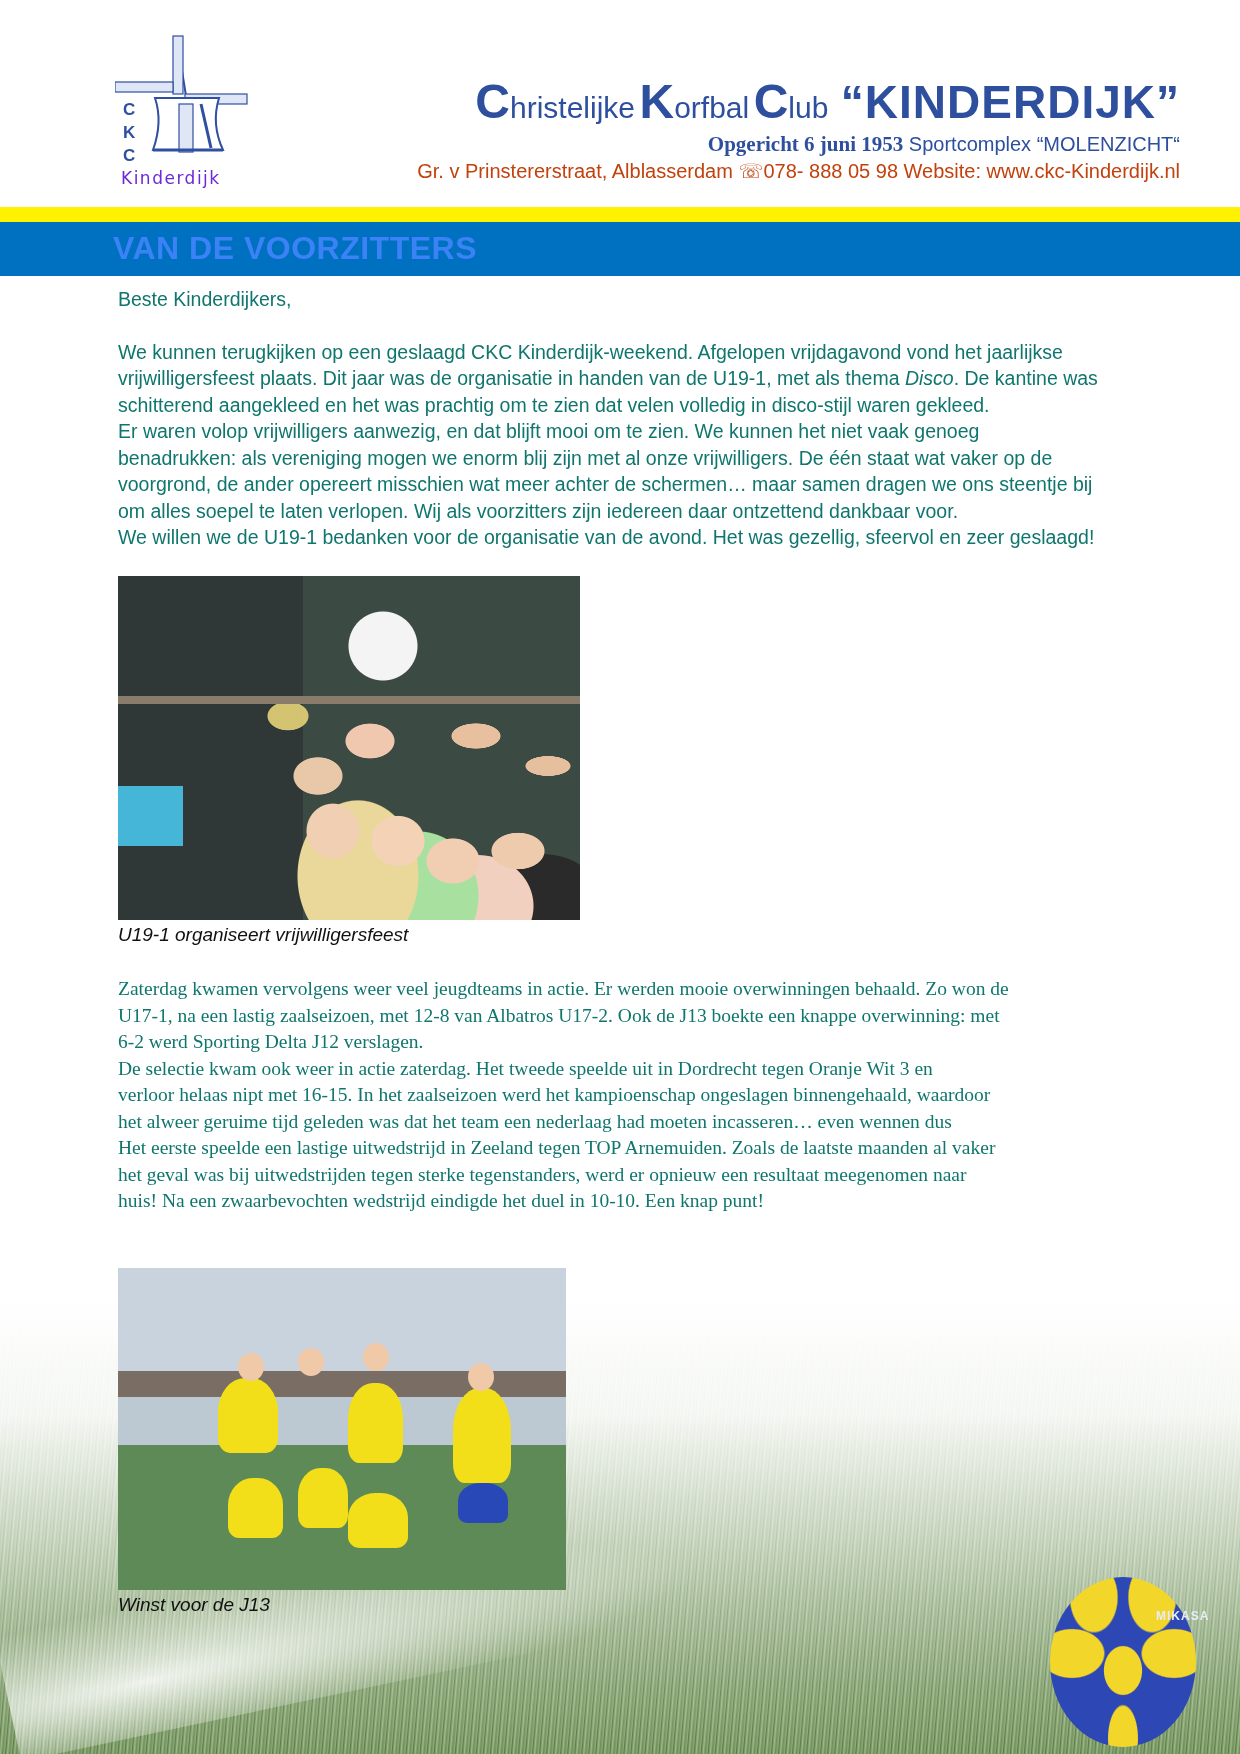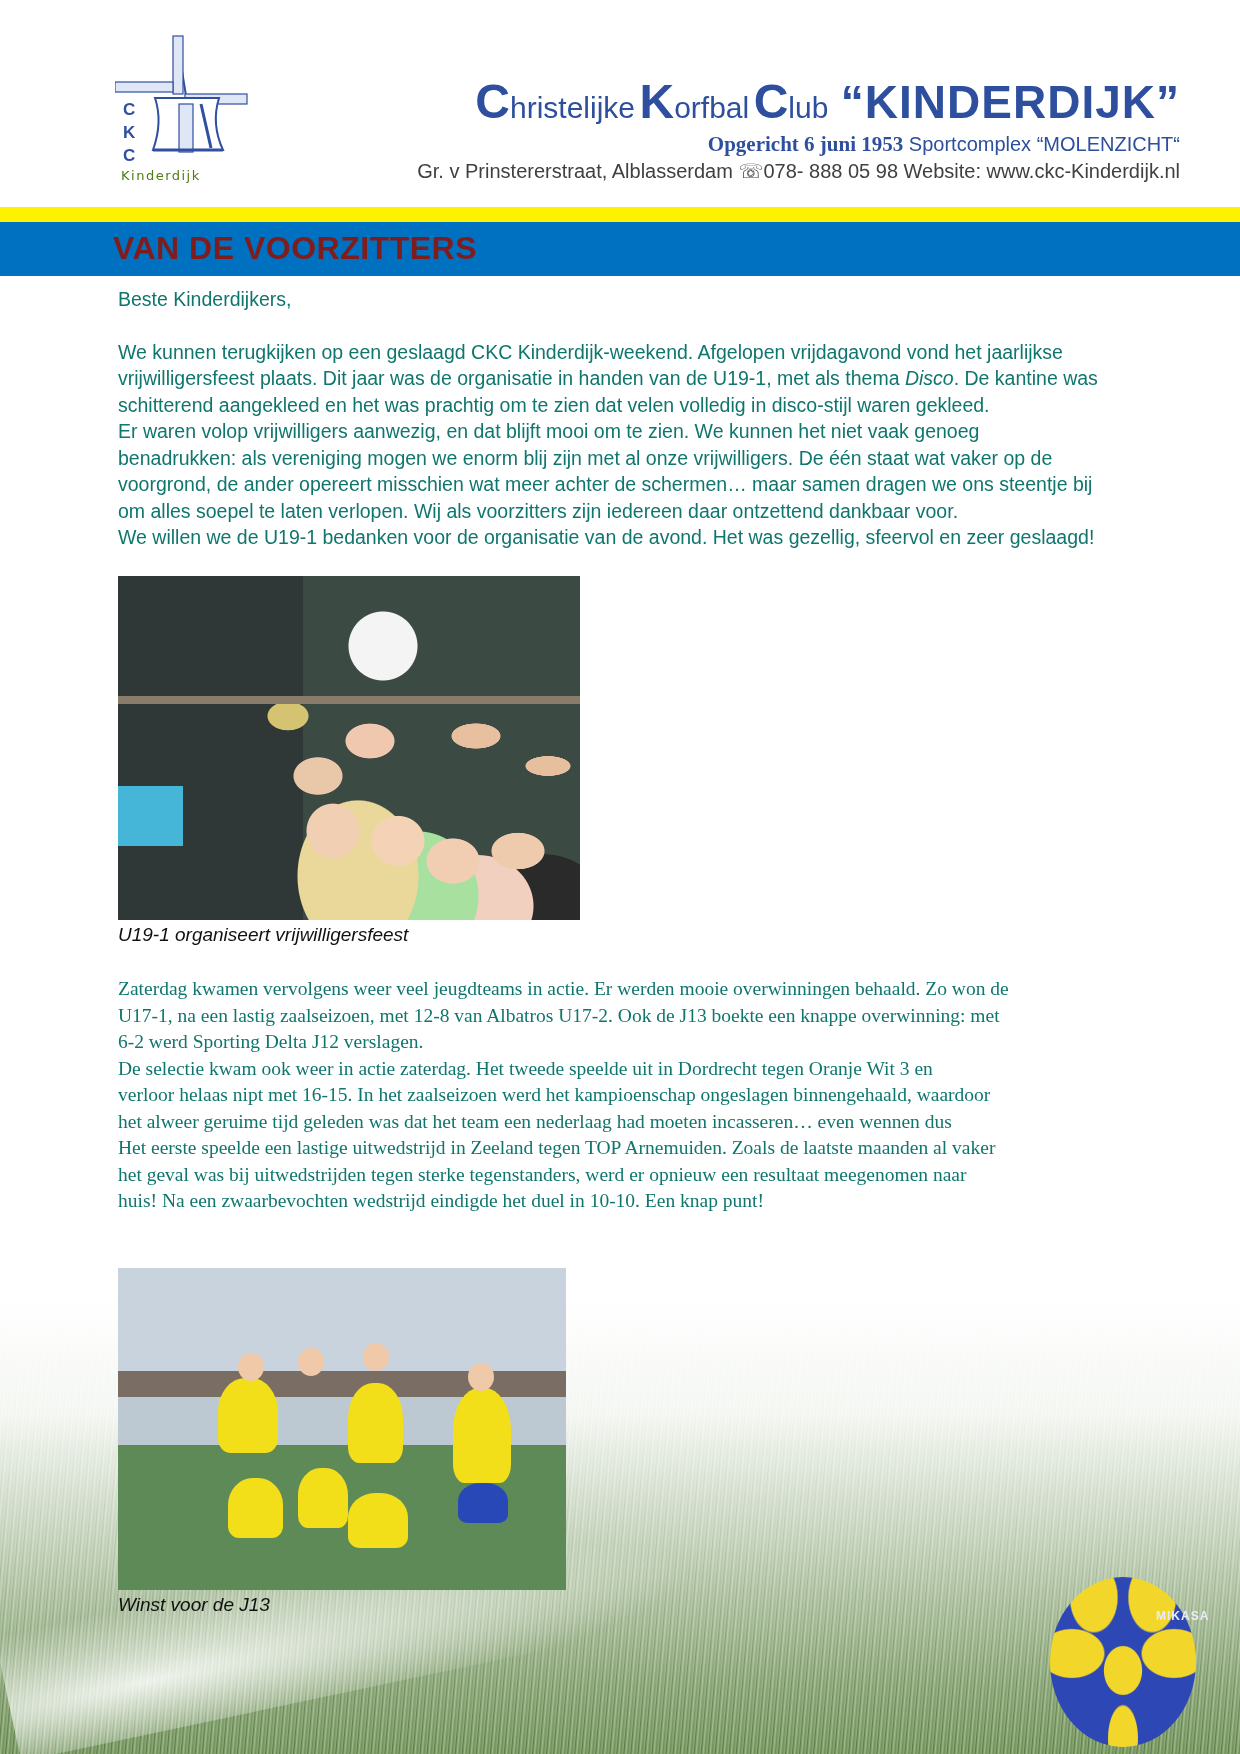--- a/index.html
+++ b/index.html
@@ -9,31 +9,31 @@
   .grass{position:absolute;left:0;top:1300px;width:1240px;height:454px;
     background:
       linear-gradient(to bottom, rgba(255,255,255,1) 0%, rgba(255,255,255,0.92) 25%, rgba(255,255,255,0.55) 55%, rgba(255,255,255,0.15) 85%, rgba(255,255,255,0) 100%),
       repeating-linear-gradient(95deg, #6f8f5a 0px, #8aa873 2px, #5a7a48 3px, #9bb884 5px, #6c8b58 7px),
       linear-gradient(to bottom,#9db98a,#4d6e3c);}
   .grass-line{position:absolute;left:0;top:1560px;width:700px;height:130px;
     background:radial-gradient(ellipse at 20% 60%, rgba(255,255,255,0.85), rgba(255,255,255,0) 70%);transform:rotate(-12deg);}
   
   .logo{position:absolute;left:115px;top:32px;width:140px;height:160px;}
   .logo-letters{position:absolute;left:8px;top:66px;font-family:"Liberation Sans",sans-serif;font-weight:bold;color:#2f4fa0;font-size:17px;line-height:23px;}
-  .logo-name{position:absolute;left:6px;top:136px;font-family:"DejaVu Sans",sans-serif;color:#4d7c0f;font-size:13px;letter-spacing:1.5px;}
+  .logo-name{position:absolute;left:6px;top:136px;font-family:"DejaVu Sans",sans-serif;color:#6d28d9;font-size:17px;letter-spacing:1.5px;}
   .title{position:absolute;right:60px;top:74px;color:#2d4f9e;font-family:"Liberation Sans",sans-serif;white-space:nowrap;}
   .title .big{font-size:48px;font-weight:bold;}
   .title .small{font-size:30px;}
   .title .club{font-size:46px;font-weight:bold;letter-spacing:1px;margin-left:8px;}
   .sub1{position:absolute;right:60px;top:132px;color:#2d4f9e;font-size:20px;font-family:"Liberation Sans",sans-serif;white-space:nowrap;}
   .sub1 b{font-family:"Liberation Serif",serif;font-size:21px;}
-  .sub2{position:absolute;right:60px;top:159px;color:#404040;font-size:20px;font-family:"Liberation Sans",sans-serif;white-space:nowrap;}
+  .sub2{position:absolute;right:60px;top:159px;color:#c2410c;font-size:20px;font-family:"Liberation Sans",sans-serif;white-space:nowrap;}
   .band-yellow{position:absolute;left:0;top:207px;width:1240px;height:15px;background:#fff200;}
   .band-blue{position:absolute;left:0;top:222px;width:1240px;height:54px;background:#0070c0;}
-  .section-title{position:absolute;left:113px;top:230px;color:#7f1d1d;font-family:"Liberation Sans",sans-serif;font-weight:bold;font-size:32px;letter-spacing:0.5px;}
+  .section-title{position:absolute;left:113px;top:230px;color:#3b82f6;font-family:"Liberation Sans",sans-serif;font-weight:bold;font-size:32px;letter-spacing:0.5px;}
   
   .text{position:absolute;left:118px;width:1060px;font-family:"Liberation Sans",sans-serif;font-size:19.5px;line-height:26.5px;color:#0f766e;}
   .text p{margin:0;}
   .photo{position:absolute;overflow:hidden;}
   .caption{position:absolute;font-family:"Liberation Sans",sans-serif;font-style:italic;font-size:19px;color:#111;}
   
   .p1{left:118px;top:576px;width:462px;height:344px;
     background:
       radial-gradient(circle at 265px 70px, #f4f4f4 0 34px, transparent 35px),
       radial-gradient(ellipse at 170px 140px, rgba(230,210,120,0.9) 0 20px, transparent 21px),

